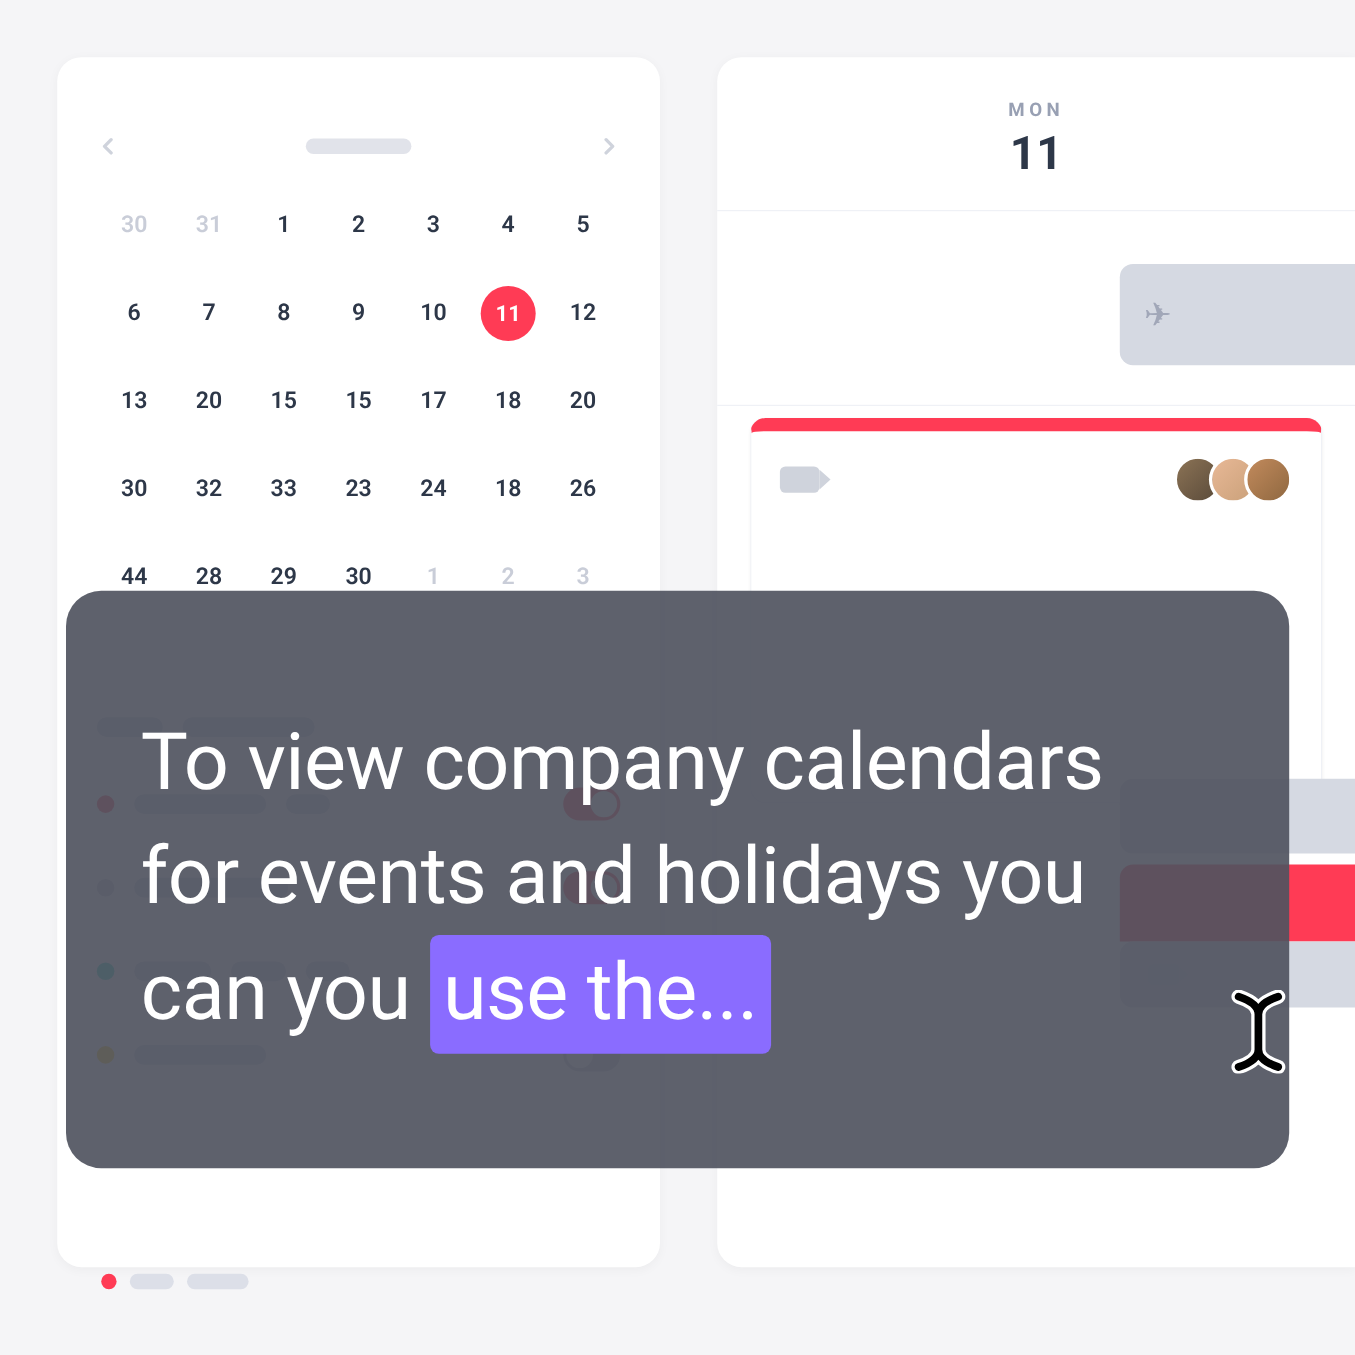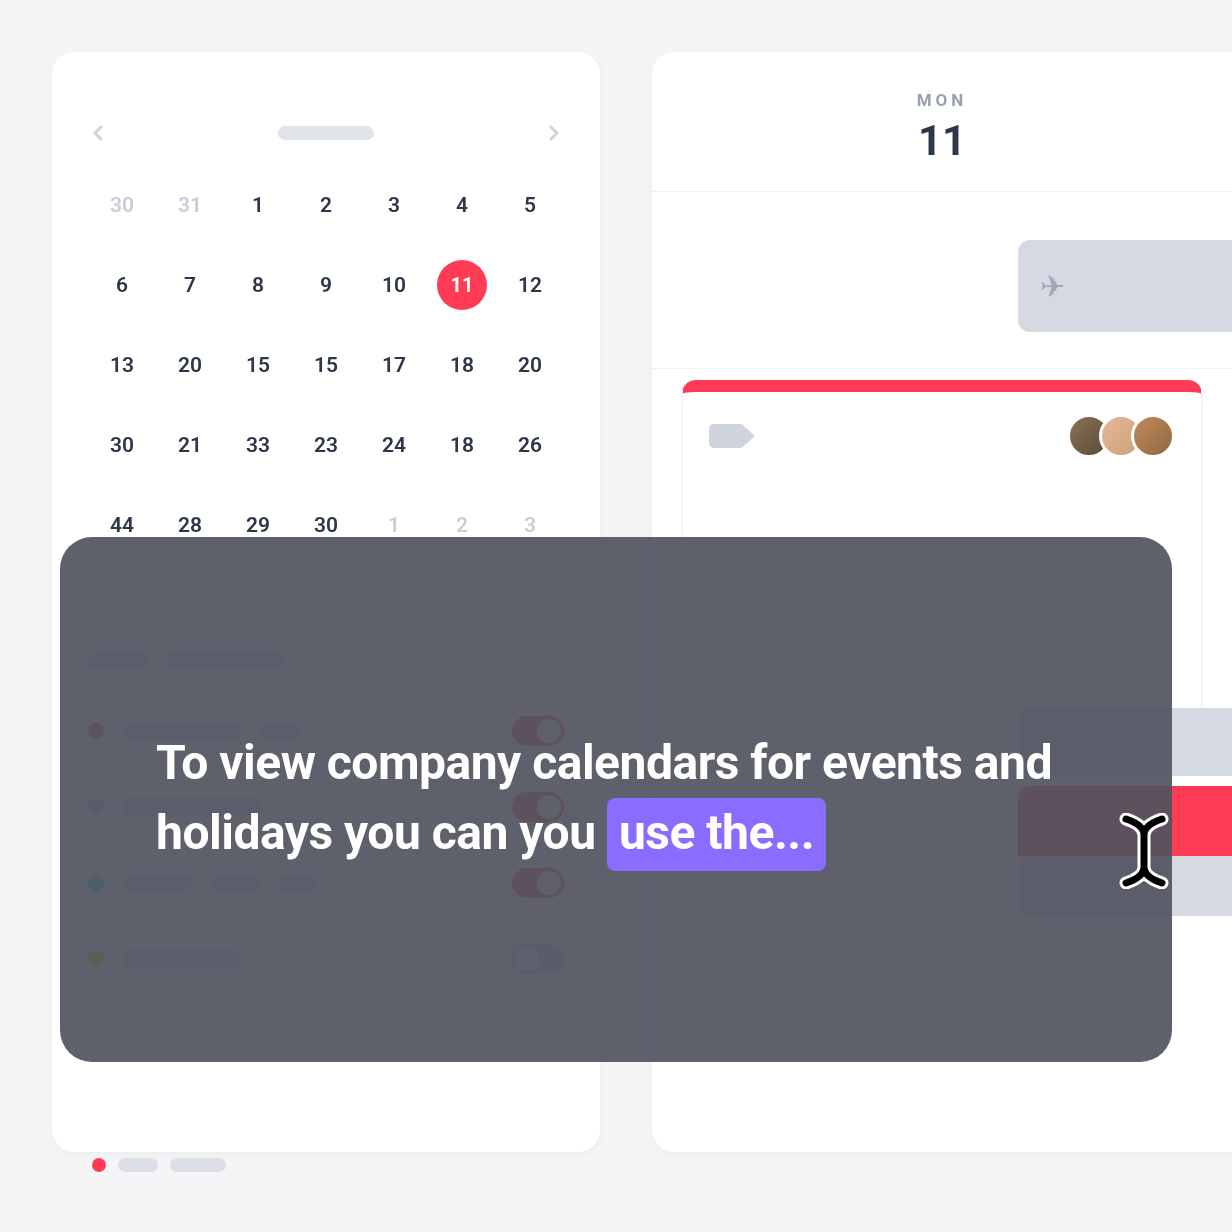--- a/index.html
+++ b/index.html
@@ -195,27 +195,26 @@
     right: 60px;
     top: 537px;
     height: 525px;
     background: rgba(80, 84, 96, 0.92);
     border-radius: 32px;
     padding: 50px 68px;
     display: flex;
     align-items: center;
   }
   .overlay-text {
-    font-size: 48px;
-    font-weight: 700;
+    font-size: 72px;
+    font-weight: 400;
     color: #fff;
     line-height: 1.45;
     letter-spacing: -0.5px;
     position: relative;
-    margin-left: 28px;
   }
   .highlight {
     background: #8a6cff;
     border-radius: 8px;
     padding: 0 12px 4px 12px;
     display: inline-block;
   }
   .text-cursor {
     position: absolute;
     right: -72px;
@@ -313,21 +312,21 @@
       <div class="cal-cell">
         <span>18</span>
       </div>
       <div class="cal-cell">
         <span>20</span>
       </div>
       <div class="cal-cell">
         <span>30</span>
       </div>
       <div class="cal-cell">
-        <span>21</span>
+        <span>32</span>
       </div>
       <div class="cal-cell">
         <span>33</span>
       </div>
       <div class="cal-cell">
         <span>23</span>
       </div>
       <div class="cal-cell">
         <span>24</span>
       </div>

